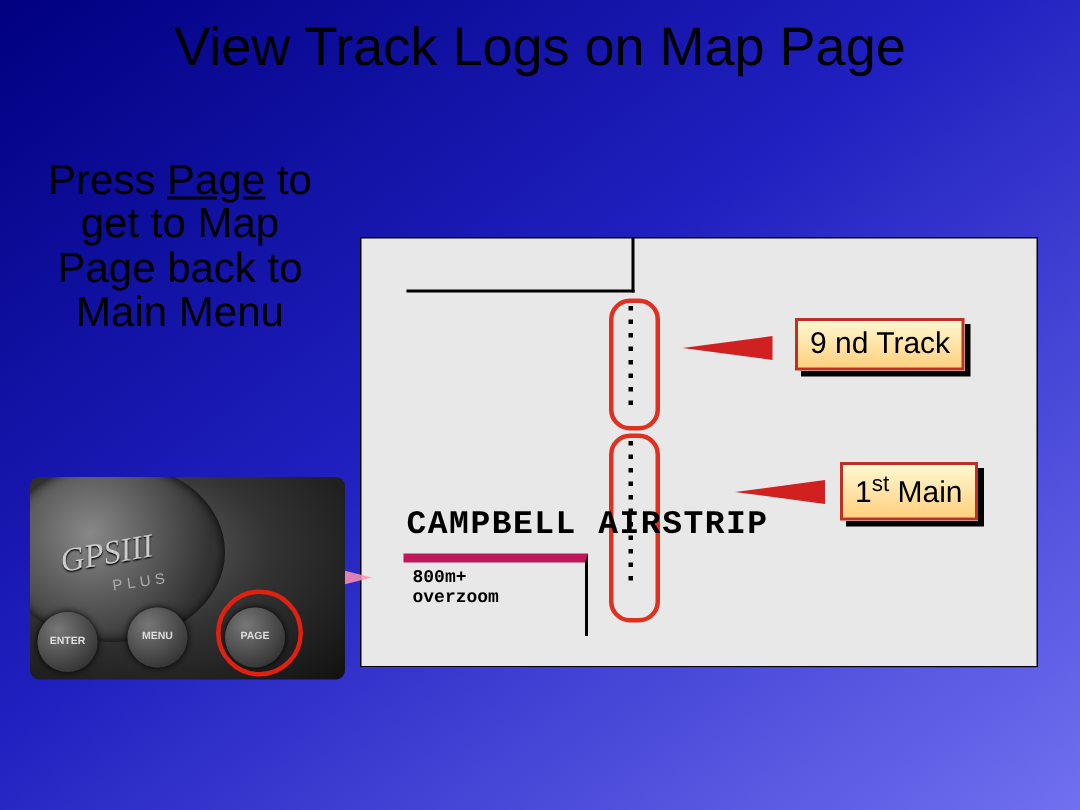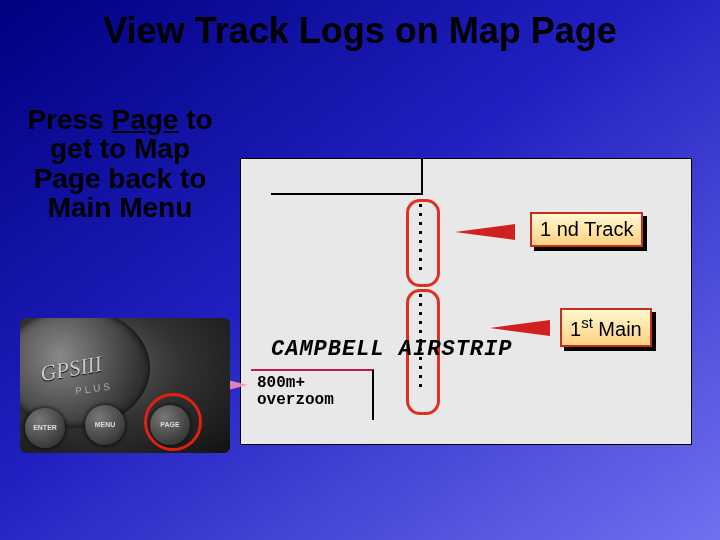--- a/index.html
+++ b/index.html
@@ -4,25 +4,25 @@
 <style>
   html,body{margin:0;padding:0}
   body{
     width:720px;height:540px;
     background:linear-gradient(to bottom right,#000080 0%, #2020c0 45%, #7070f0 100%);
     font-family:Arial,Helvetica,sans-serif;
     position:relative;color:#000;overflow:hidden;
   }
   .title{
     position:absolute;top:10px;left:0;right:0;
-    text-align:center;font-size:36px;font-weight:bold;
+    text-align:center;font-size:36px;font-weight:normal;
   }
   .instruction{
     position:absolute;top:105px;left:25px;width:190px;
-    font-size:28px;font-weight:bold;text-align:center;line-height:1.05;
+    font-size:28px;font-weight:normal;text-align:center;line-height:1.05;
   }
   .map{
     position:absolute;top:158px;left:240px;width:450px;height:285px;
     background:#e8e8e8;border:1px solid #000;
   }
   .map-inner{
     position:absolute;top:-1px;left:30px;width:150px;height:35px;
     border-right:2px solid #000;border-bottom:2px solid #000;
   }
   .track-col{
@@ -30,26 +30,25 @@
     border:3px solid #e03020;border-radius:14px;
   }
   .track2{top:40px;height:82px}
   .track1{top:130px;height:120px}
   .dotcol{position:absolute;left:178px;width:4px}
   .dotcol span{display:block;width:3px;height:3px;background:#000;margin:0 0 6px 0}
   .maplabel{
     position:absolute;left:30px;top:178px;
     font-family:"Courier New",monospace;font-size:22px;font-weight:bold;
     letter-spacing:1px;
-    font-style:italic;
   }
   .zoombox{
-    position:absolute;left:10px;top:210px;width:115px;height:45px;
-    border-right:2px solid #000;border-top:2px solid #be185d;
-    font-family:"Courier New",monospace;font-size:16px;font-weight:bold;
+    position:absolute;left:28px;top:210px;width:115px;height:45px;
+    border-right:2px solid #000;border-top:6px solid #be185d;
+    font-family:"Courier New",monospace;font-size:12px;font-weight:bold;
     padding:4px 0 0 6px;line-height:1.05;
   }
   .callout{
     position:absolute;background:linear-gradient(#fff8d0,#ffd080);
     border:2px solid #c03020;font-size:20px;padding:4px 8px;
     box-shadow:4px 4px 0 #000;white-space:nowrap;
   }
   .c2{top:212px;left:530px}
   .c1{top:308px;left:560px}
   sup{font-size:15px}
@@ -137,21 +136,21 @@
   <div class="track-col track2"></div>
   <div class="track-col track1"></div>
   <div class="maplabel">CAMPBELL AIRSTRIP</div>
   <div class="zoombox">
     <span>800m+</span><br>
     <span>overzoom</span>
   </div>
 </div>
 
 <div class="arrowL a2"></div>
-<div class="callout c2">1 nd Track</div>
+<div class="callout c2">9 nd Track</div>
 
 <div class="arrowL a1"></div>
 <div class="callout c1">
   <span>1</span><sup>st</sup><span> Main</span>
 </div>
 
 <div class="pink-arrow"></div>
 
 <div class="device">
   <div class="lens"></div>

